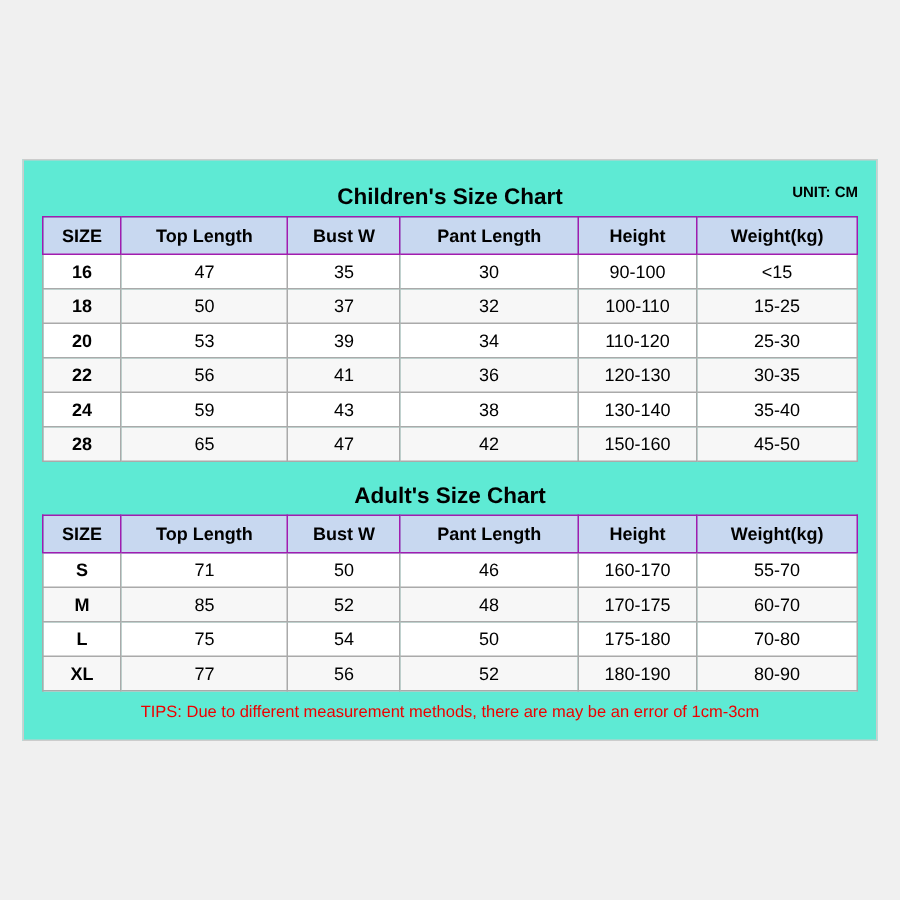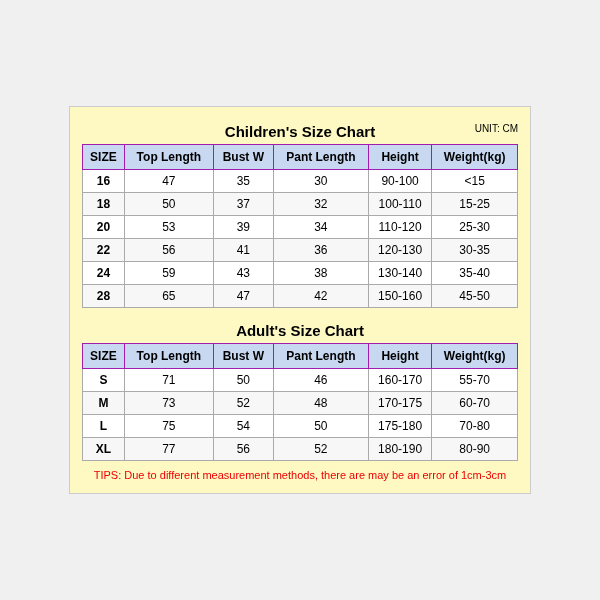--- a/index.html
+++ b/index.html
@@ -6,38 +6,38 @@
     body {
       width: 600px;
       height: 600px;
       background: #f0f0f0;
       display: flex;
       align-items: center;
       justify-content: center;
       font-family: Arial, sans-serif;
     }
     .chart-container {
-      background: #fef9c3;
+      background: #5eead4;
       border: 1px solid #ccc;
-      width: 462px;
+      width: 570px;
       padding: 10px 12px 12px;
     }
     .section-title {
       text-align: center;
       font-weight: bold;
       font-size: 15px;
       padding: 6px 0 4px;
       position: relative;
     }
     .unit-label {
       position: absolute;
       right: 0;
       top: 6px;
       font-size: 10px;
-      font-weight: normal;
+      font-weight: bold;
     }
     table {
       width: 100%;
       border-collapse: collapse;
       font-size: 12px;
       margin-bottom: 8px;
     }
     th {
       background: #c8d8f0;
       border: 1px solid #a21caf;
@@ -155,21 +155,21 @@
         <tr>
           <td class="size-cell">S</td>
           <td>71</td>
           <td>50</td>
           <td>46</td>
           <td>160-170</td>
           <td>55-70</td>
         </tr>
         <tr>
           <td class="size-cell">M</td>
-          <td>73</td>
+          <td>85</td>
           <td>52</td>
           <td>48</td>
           <td>170-175</td>
           <td>60-70</td>
         </tr>
         <tr>
           <td class="size-cell">L</td>
           <td>75</td>
           <td>54</td>
           <td>50</td>

